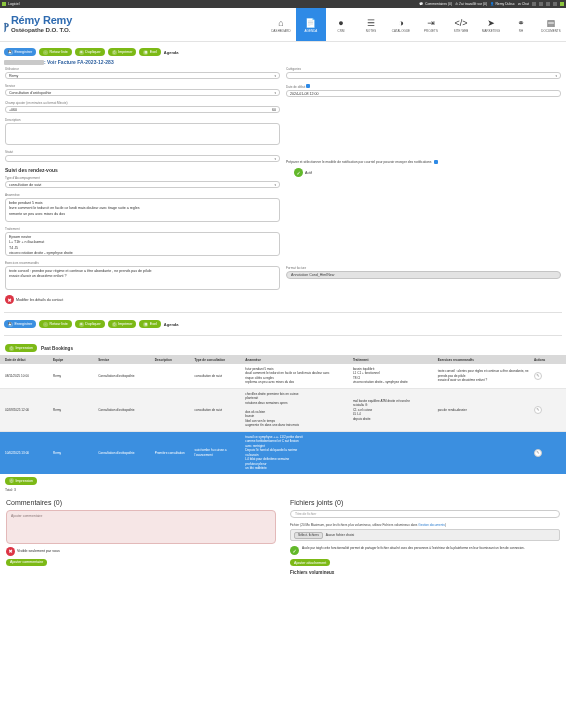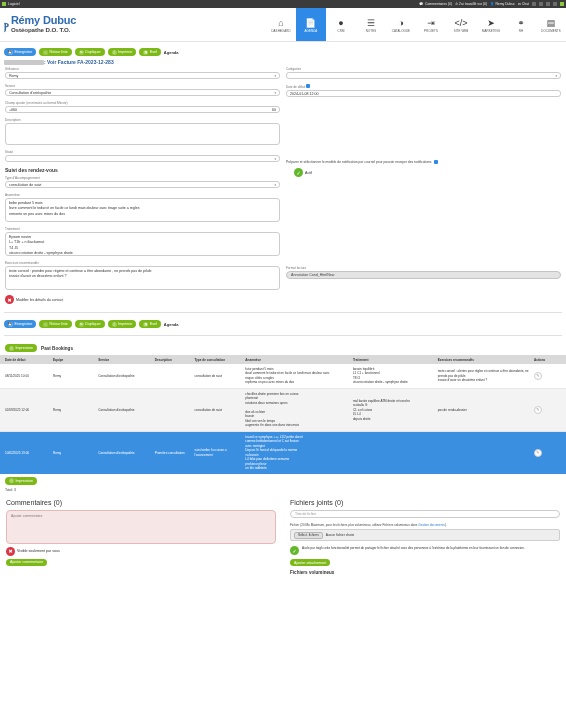--- a/index.html
+++ b/index.html
@@ -174,21 +174,21 @@
     <span class="tb-sq"></span>
     <span class="tb-sq"></span>
     <span class="tb-sq green"></span>
   </div>
 </div>
 
 <div class="header">
   <div class="brand">
     <div class="brand-mark">ⲣ</div>
     <div class="brand-text">
-      <div class="brand-name">Rémy Dubuc</div>
+      <div class="brand-name">Rémy Remy</div>
       <div class="brand-sub">Ostéopathe D.O. T.O.</div>
     </div>
   </div>
   <div class="nav">
     <div class="nav-item">
       <span class="nav-ico">⌂</span>
       <span class="nav-label">DASHBOARD</span>
     </div>
     <div class="nav-item active">
       <span class="nav-ico">📄</span>

